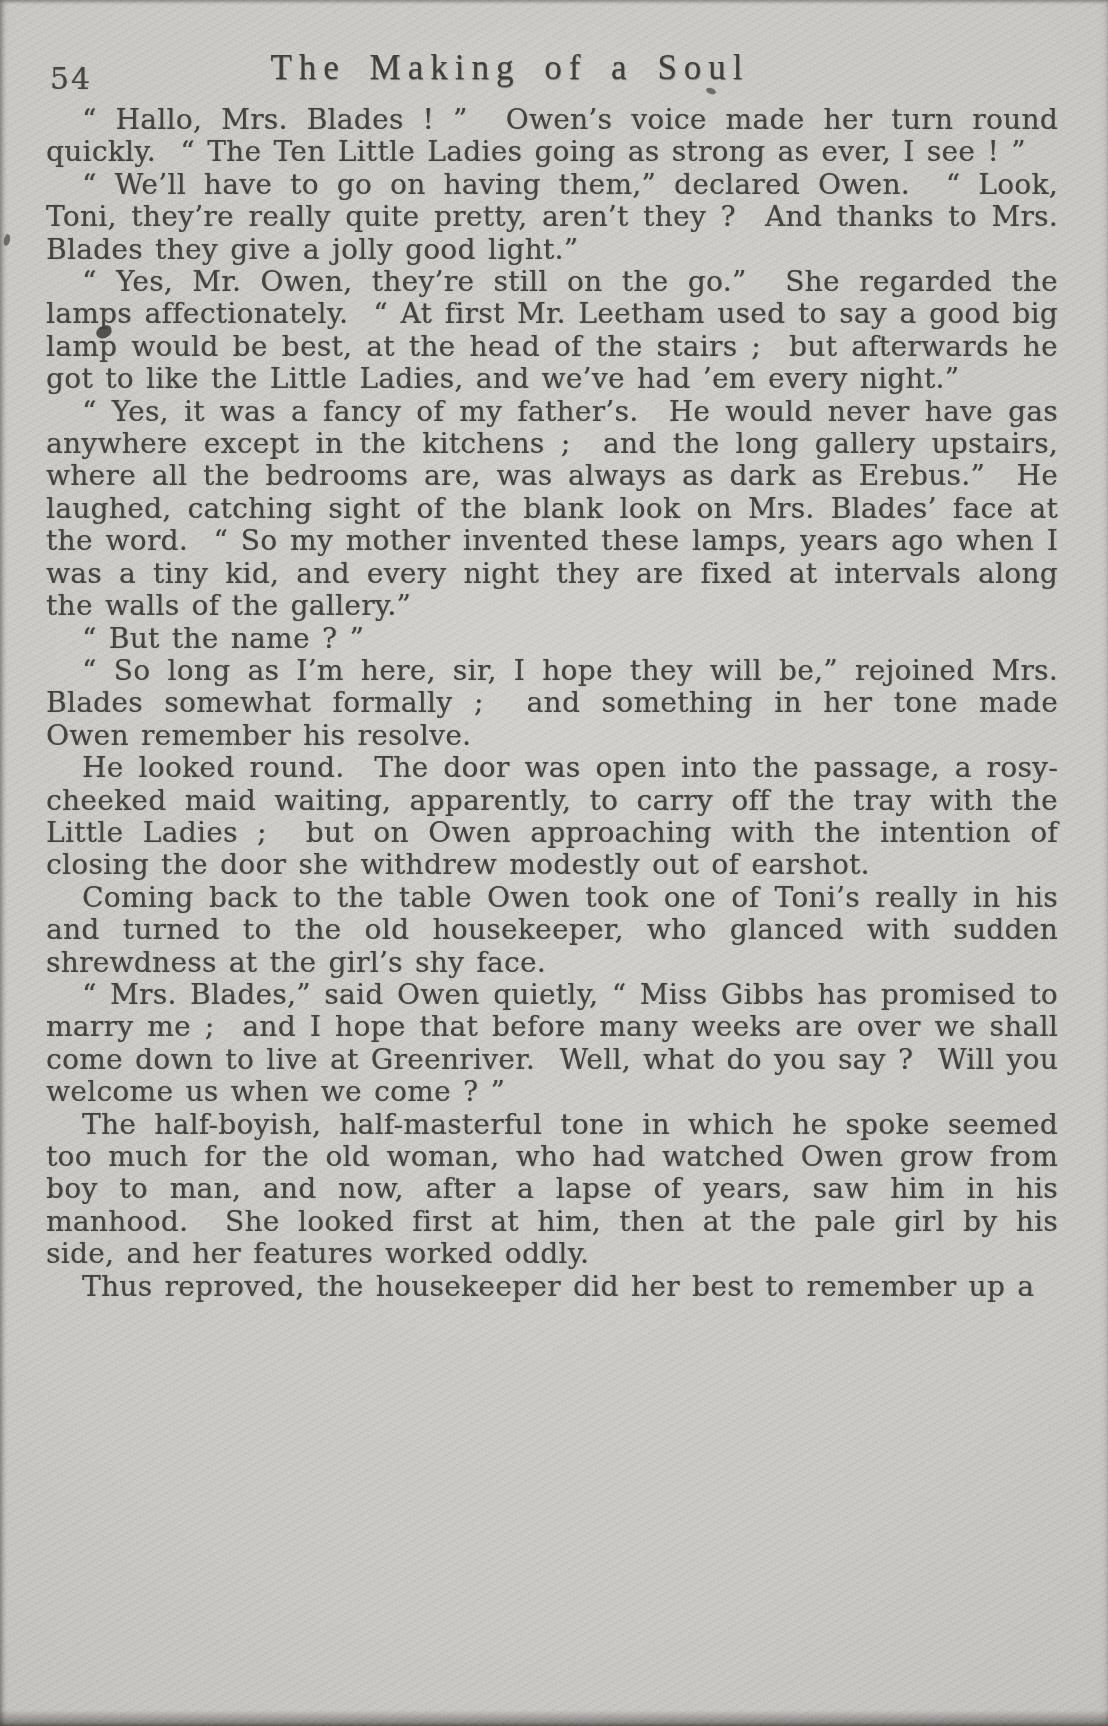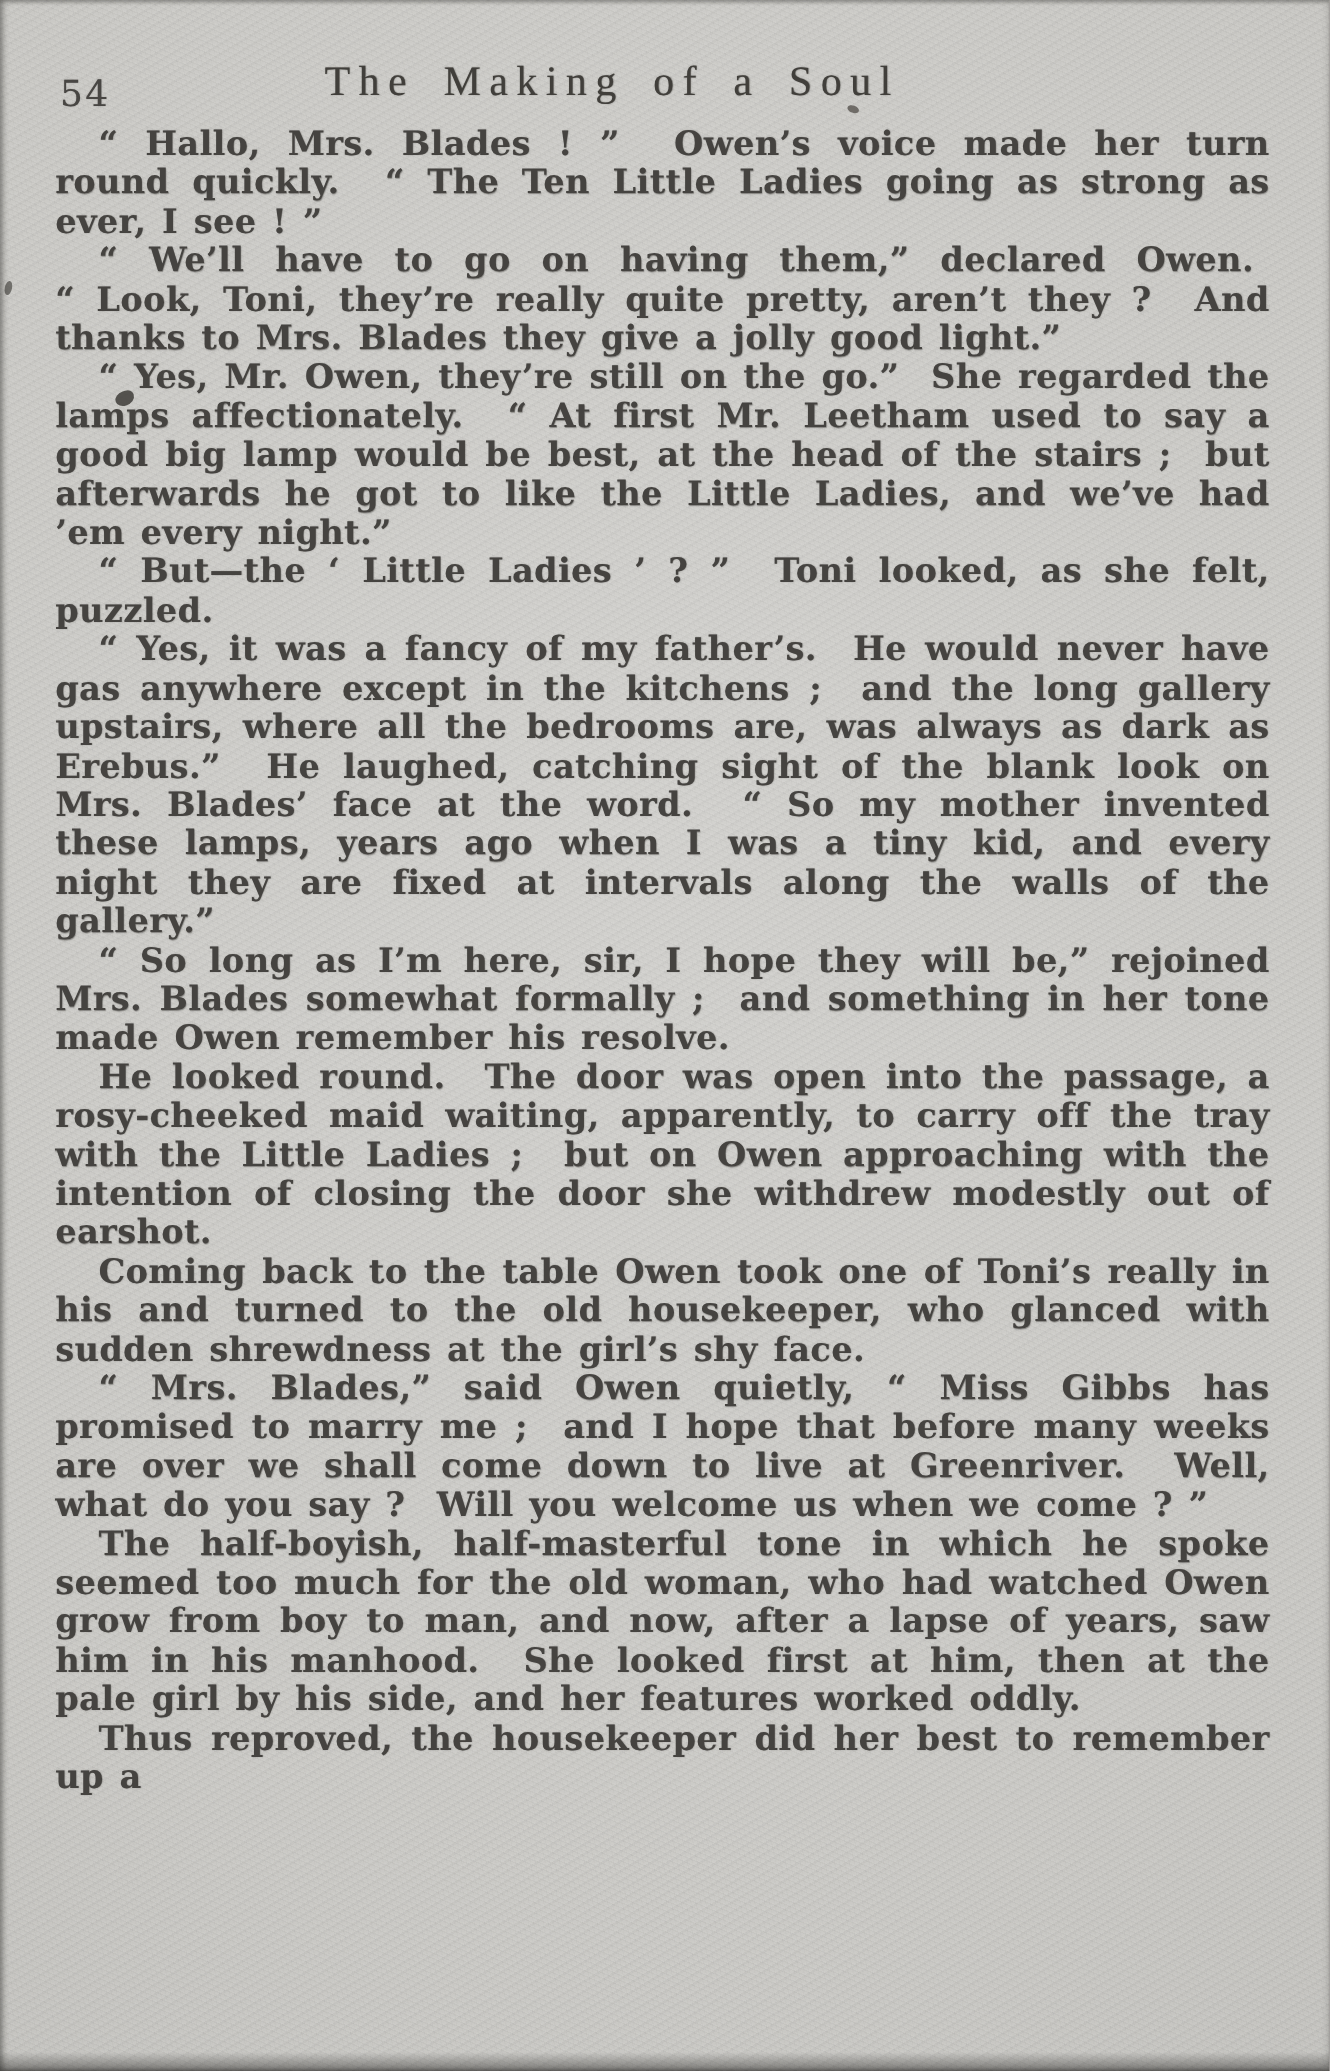--- a/index.html
+++ b/index.html
@@ -74,21 +74,20 @@
     text-shadow: 0.5px 0.5px 1px rgba(65,63,59,0.65);
     font-family: Liberation Serif, serif;
   }
 
   .page-body {
     position: absolute;
     left: 46px;
     top: 104px;
     width: 1012px;
     filter: blur(0.25px);
-    font-weight: bold;
   }
   .page-body p {
     margin: 0;
     text-indent: 36px;
     text-align: justify;
     font-size: 28px;
     line-height: 32.4px;
     letter-spacing: 0.3px;
     word-spacing: 3px;
     color: #454340;
@@ -129,22 +128,22 @@
 
   <header class="page-header">
     <span class="page-number">54</span>
     <h1 class="page-title">The Making of a Soul</h1>
   </header>
 
   <main class="page-body">
     <p>“&nbsp;Hallo, Mrs. Blades&nbsp;!&nbsp;”&nbsp; Owen’s voice made her turn round quickly.&nbsp; “&nbsp;The Ten Little Ladies going as strong as ever, I see&nbsp;!&nbsp;”</p>
     <p>“&nbsp;We’ll have to go on having them,” declared Owen.&nbsp; “&nbsp;Look, Toni, they’re really quite pretty, aren’t they&nbsp;?&nbsp; And thanks to Mrs. Blades they give a jolly good light.”</p>
     <p>“&nbsp;Yes, Mr. Owen, they’re still on the go.”&nbsp; She regarded the lamps affectionately.&nbsp; “&nbsp;At first Mr. Leetham used to say a good big lamp would be best, at the head of the stairs&nbsp;;&nbsp; but afterwards he got to like the Little Ladies, and we’ve had ’em every night.”</p>
-    <p>“&nbsp;But—the ‘&nbsp;Little Ladies&nbsp;’&nbsp;?&nbsp;”&nbsp; Toni looked, as she felt, puzzled.</p>
     <p>“&nbsp;Yes, it was a fancy of my father’s.&nbsp; He would never have gas anywhere except in the kitchens&nbsp;;&nbsp; and the long gallery upstairs, where all the bedrooms are, was always as dark as Erebus.”&nbsp; He laughed, catching sight of the blank look on Mrs. Blades’ face at the word.&nbsp; “&nbsp;So my mother invented these lamps, years ago when I was a tiny kid, and every night they are fixed at intervals along the walls of the gallery.”</p>
+    <p>“&nbsp;But the name&nbsp;?&nbsp;”</p>
     <p>“&nbsp;So long as I’m here, sir, I hope they will be,” rejoined Mrs. Blades somewhat formally&nbsp;;&nbsp; and something in her tone made Owen remember his resolve.</p>
     <p>He looked round.&nbsp; The door was open into the passage, a rosy-cheeked maid waiting, apparently, to carry off the tray with the Little Ladies&nbsp;;&nbsp; but on Owen approaching with the intention of closing the door she withdrew modestly out of earshot.</p>
     <p>Coming back to the table Owen took one of Toni’s really in his and turned to the old housekeeper, who glanced with sudden shrewdness at the girl’s shy face.</p>
     <p>“&nbsp;Mrs. Blades,” said Owen quietly, “&nbsp;Miss Gibbs has promised to marry me&nbsp;;&nbsp; and I hope that before many weeks are over we shall come down to live at Greenriver.&nbsp; Well, what do you say&nbsp;?&nbsp; Will you welcome us when we come&nbsp;?&nbsp;”</p>
     <p>The half-boyish, half-masterful tone in which he spoke seemed too much for the old woman, who had watched Owen grow from boy to man, and now, after a lapse of years, saw him in his manhood.&nbsp; She looked first at him, then at the pale girl by his side, and her features worked oddly.</p>
     <p>Thus reproved, the housekeeper did her best to remember up a</p>
   </main>
 
   <div class="ink-speck speck-1"></div>
   <div class="ink-speck speck-2"></div>

